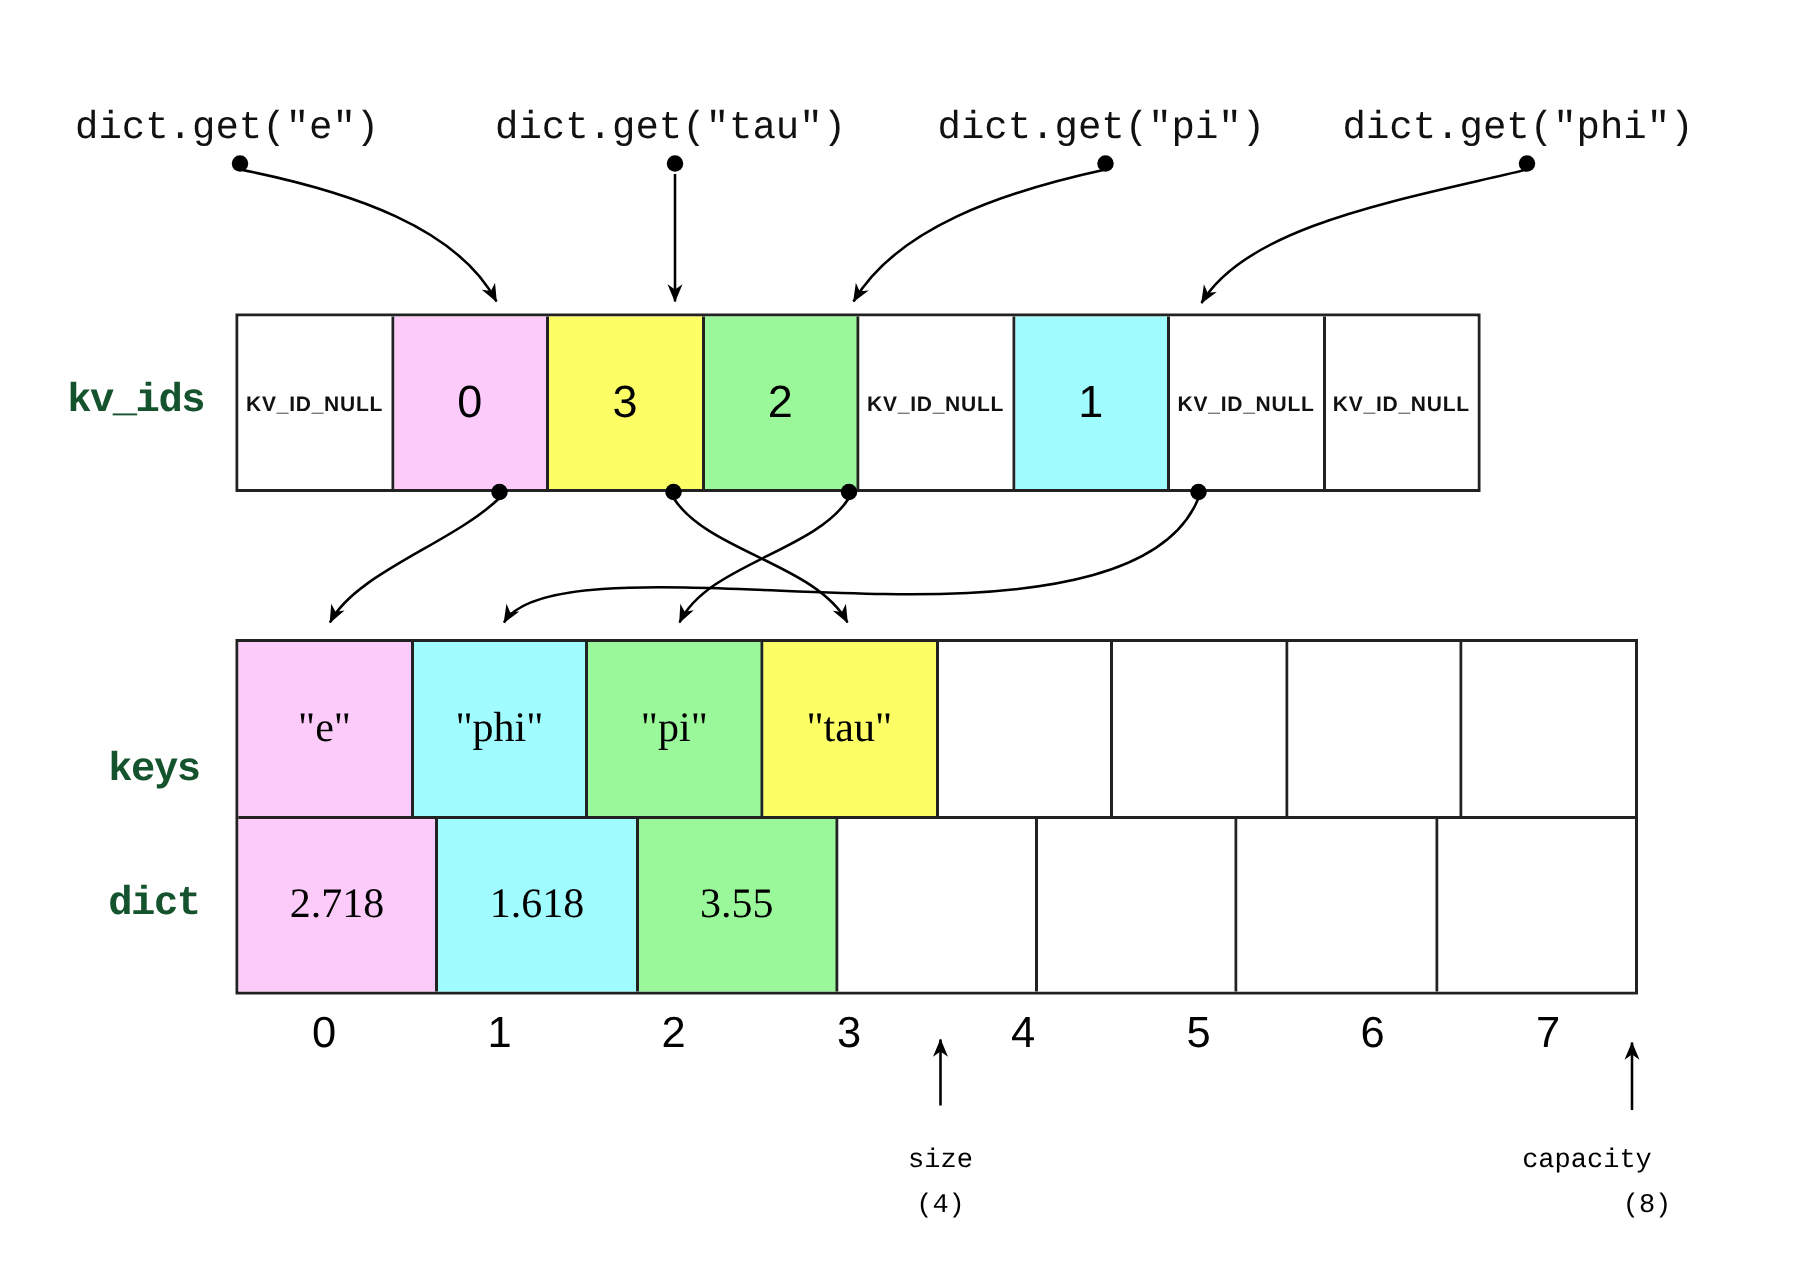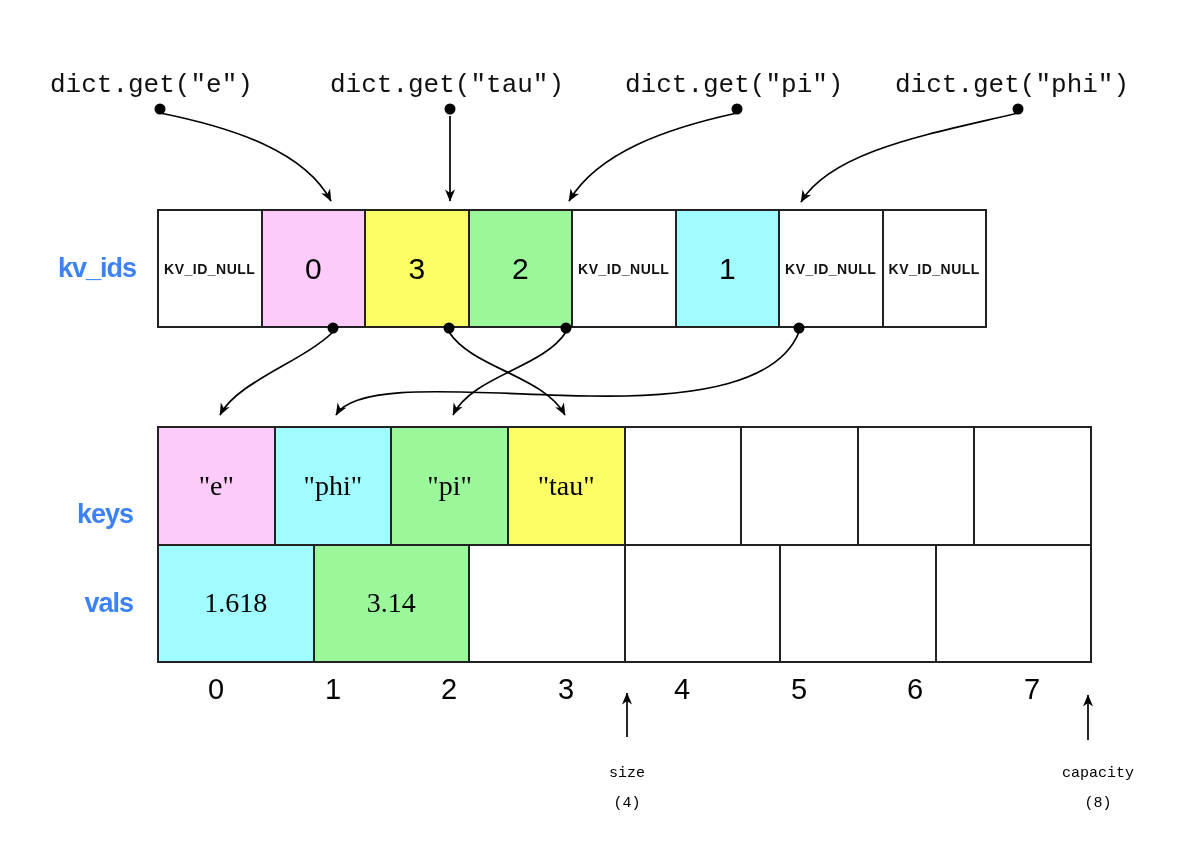--- a/index.html
+++ b/index.html
@@ -6,22 +6,22 @@
   .canvas{
     position:relative;width:1200px;height:847px;background:#ffffff;overflow:hidden;
     font-family:"Liberation Sans",sans-serif;color:#000;
   }
   .query{
     position:absolute;top:71px;
     font-family:"Liberation Mono",monospace;font-size:26px;line-height:28px;
     white-space:pre;color:#111;
   }
   .row-label{
-    position:absolute;font-family:Liberation Sans, sans-serif;font-weight:bold;
-    font-size:27px;line-height:28px;text-align:right;color:#3b82f6;letter-spacing:-1px;
+    position:absolute;font-family:Liberation Mono, monospace;font-weight:bold;
+    font-size:27px;line-height:28px;text-align:right;color:#14532d;letter-spacing:-1px;
   }
   .array{
     position:absolute;display:flex;box-sizing:border-box;
     border:2px solid #222;background:#fff;
   }
   .trow{display:flex;flex:1;}
   .trow.top{border-bottom:2px solid #222;}
   .cell{
     flex:1;box-sizing:border-box;display:flex;align-items:center;justify-content:center;
     overflow:hidden;
@@ -29,21 +29,21 @@
   .cell:not(:last-child){border-right:2px solid #222;}
   .cell.num{font-family:"Liberation Sans",sans-serif;font-size:30px;}
   .cell.null{font-family:"Liberation Sans",sans-serif;font-weight:bold;font-size:14px;letter-spacing:0.5px;color:#111;}
   .cell.lit{font-family:"Liberation Serif",serif;font-size:28px;}
   .idx{
     position:absolute;top:674px;width:60px;text-align:center;
     font-family:"Liberation Sans",sans-serif;font-size:29px;line-height:30px;
   }
   .anno{
     position:absolute;width:160px;text-align:center;
-    font-family:"Liberation Mono",monospace;font-size:15px;line-height:26px;white-space:pre;
+    font-family:"Liberation Mono",monospace;font-size:18px;line-height:26px;white-space:pre;
   }
   .overlay{position:absolute;left:0;top:0;pointer-events:none;}
 </style>
 </head>
 <body>
 
 <div class="canvas">
 
   <div class="query" style="left:50px">dict.get("e")</div>
   <div class="query" style="left:330px">dict.get("tau")</div>
@@ -57,55 +57,56 @@
     <div class="cell num" style="background-color: rgb(252, 203, 250);">0</div>
     <div class="cell num" style="background-color: rgb(253, 253, 101);">3</div>
     <div class="cell num" style="background-color: rgb(154, 248, 154);">2</div>
     <div class="cell null" style="background-color: rgb(255, 255, 255);">KV_ID_NULL</div>
     <div class="cell num" style="background-color: rgb(160, 252, 255);">1</div>
     <div class="cell null" style="background-color: rgb(255, 255, 255);">KV_ID_NULL</div>
     <div class="cell null" style="background-color: rgb(255, 255, 255);">KV_ID_NULL</div>
   </div>
 
   <div class="row-label" style="left:30px;top:500px;width:103px">keys</div>
-  <div class="row-label" style="left:30px;top:589px;width:103px">vals</div>
+  <div class="row-label" style="left:30px;top:589px;width:103px">dict</div>
 
   <div class="array" style="left:157px;top:426px;width:935px;height:237px;flex-direction:column">
     <div class="trow top">
       <div class="cell lit" style="background-color: rgb(252, 203, 250);">"e"</div>
       <div class="cell lit" style="background-color: rgb(160, 252, 255);">"phi"</div>
       <div class="cell lit" style="background-color: rgb(154, 248, 154);">"pi"</div>
       <div class="cell lit" style="background-color: rgb(253, 253, 101);">"tau"</div>
       <div class="cell lit" style="background-color: rgb(255, 255, 255);"></div>
       <div class="cell lit" style="background-color: rgb(255, 255, 255);"></div>
       <div class="cell lit" style="background-color: rgb(255, 255, 255);"></div>
       <div class="cell lit" style="background-color: rgb(255, 255, 255);"></div>
     </div>
     <div class="trow">
+      <div class="cell lit" style="background-color: rgb(252, 203, 250);">2.718</div>
       <div class="cell lit" style="background-color: rgb(160, 252, 255);">1.618</div>
-      <div class="cell lit" style="background-color: rgb(154, 248, 154);">3.14</div>
+      <div class="cell lit" style="background-color: rgb(154, 248, 154);">3.55</div>
       <div class="cell lit" style="background-color: rgb(255, 255, 255);"></div>
       <div class="cell lit" style="background-color: rgb(255, 255, 255);"></div>
       <div class="cell lit" style="background-color: rgb(255, 255, 255);"></div>
       <div class="cell lit" style="background-color: rgb(255, 255, 255);"></div>
     </div>
   </div>
 
   <div class="idx" style="left:186px">0</div>
   <div class="idx" style="left:303px">1</div>
   <div class="idx" style="left:419px">2</div>
   <div class="idx" style="left:536px">3</div>
   <div class="idx" style="left:652px">4</div>
   <div class="idx" style="left:769px">5</div>
   <div class="idx" style="left:885px">6</div>
   <div class="idx" style="left:1002px">7</div>
 
   <div class="anno" style="left:547px;top:761px">size</div>
   <div class="anno" style="left:547px;top:791px">(4)</div>
-  <div class="anno" style="left:1018px;top:761px">capacity</div>
+  <div class="anno" style="left:978px;top:761px">capacity</div>
   <div class="anno" style="left:1018px;top:791px">(8)</div>
 
   <svg class="overlay" width="1200" height="847" viewBox="0 0 1200 847">
     <defs>
       <marker id="ah" markerUnits="userSpaceOnUse" markerWidth="14" markerHeight="12" refX="12.5" refY="6" orient="auto">
         <path d="M1,1 L13,6 L1,11 L4.5,6 Z" fill="#000"></path>
       </marker>
     </defs>
     <g stroke="#000" stroke-width="1.7" fill="none">
       <path d="M160,113 C 235,128 305,152 331,201" marker-end="url(#ah)"></path>

